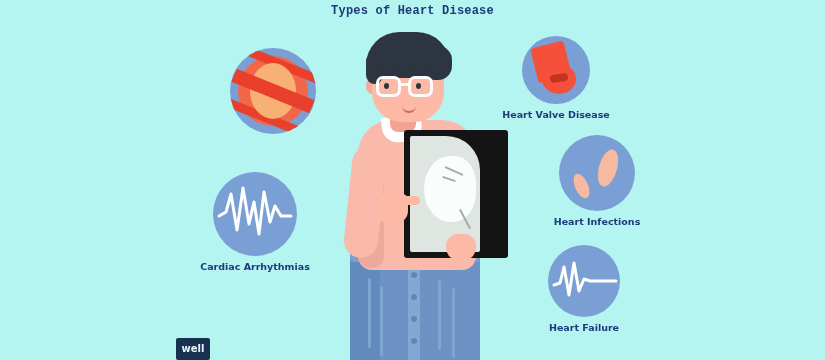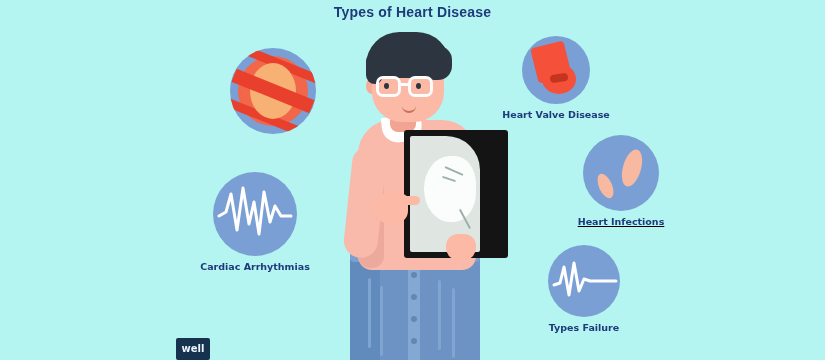--- a/index.html
+++ b/index.html
@@ -16,22 +16,22 @@
     font-family: "DejaVu Sans", sans-serif;
   }
 
   
   .title {
     position: absolute;
     top: 4px;
     left: 0;
     width: 825px;
     text-align: center;
-    font-family: Liberation Sans, sans-serif;
-    font-size: 14px;
+    font-family: Liberation Mono, monospace;
+    font-size: 12px;
     font-weight: bold;
     color: #1f3a7a;
     letter-spacing: 0.2px;
   }
 
   
   .node {
     position: absolute;
   }
   .bubble {
@@ -53,21 +53,21 @@
   
   #node-atherosclerotic { left: 205px; top: 48px; width: 135px; }
   #node-atherosclerotic .bubble { width: 86px; height: 86px; margin: 0 auto; }
 
   #node-arrhythmias { left: 190px; top: 172px; width: 130px; }
   #node-arrhythmias .bubble { width: 84px; height: 84px; margin: 0 auto; }
 
   #node-valve { left: 497px; top: 36px; width: 118px; }
   #node-valve .bubble { width: 68px; height: 68px; margin: 0 auto; }
 
-  #node-infections { left: 566px; top: 135px; width: 110px; text-decoration: underline; }
+  #node-infections { left: 542px; top: 135px; width: 110px; }
   #node-infections .bubble { width: 76px; height: 76px; margin: 0 auto; }
 
   #node-failure { left: 530px; top: 245px; width: 108px; }
   #node-failure .bubble { width: 72px; height: 72px; margin: 0 auto; }
 
   
   #figure {
     position: absolute;
     left: 320px;
     top: 28px;
@@ -555,18 +555,18 @@
     </div>
     <div class="caption">Heart Infections</div>
   </div>
 
   <div class="node" id="node-failure">
     <div class="bubble">
       <svg class="ekg-svg" width="72" height="72" viewBox="0 0 72 72">
         <polyline points="6,40 12,38 16,22 21,50 26,18 31,46 36,34 42,36 68,36" fill="none" stroke="#ffffff" stroke-width="3" stroke-linejoin="round" stroke-linecap="round"></polyline>
       </svg>
     </div>
-    <div class="caption">Types Failure</div>
+    <div class="caption">Heart Failure</div>
   </div>
 
   <div id="watermark">well</div>
 
 </div>
 
 </body></html>

